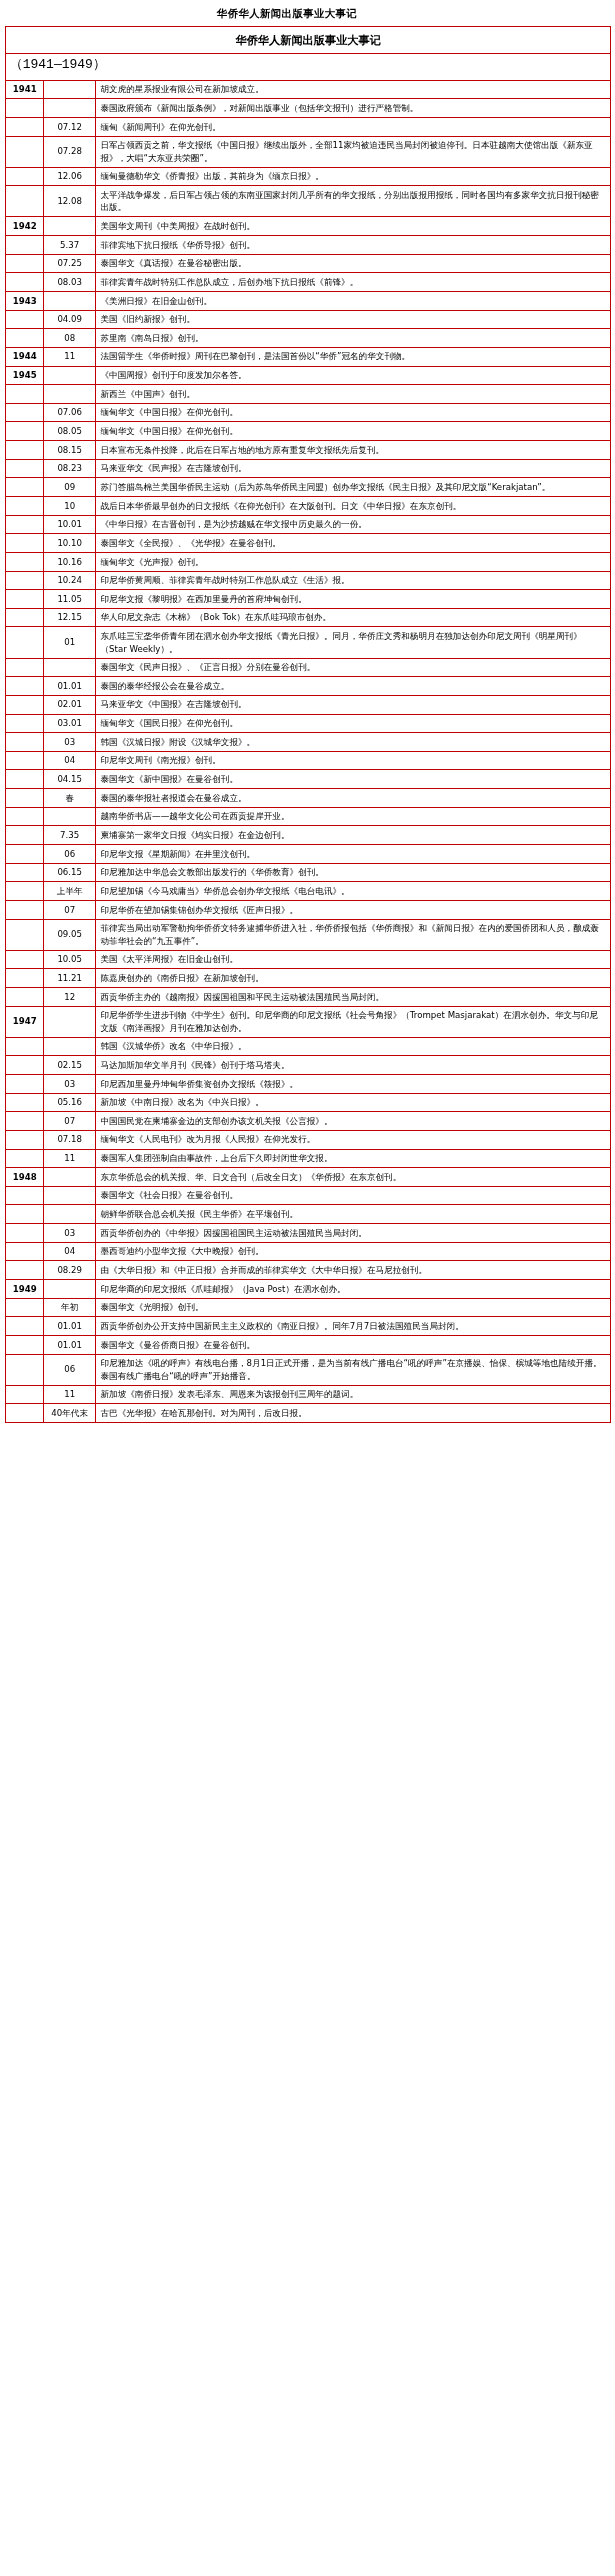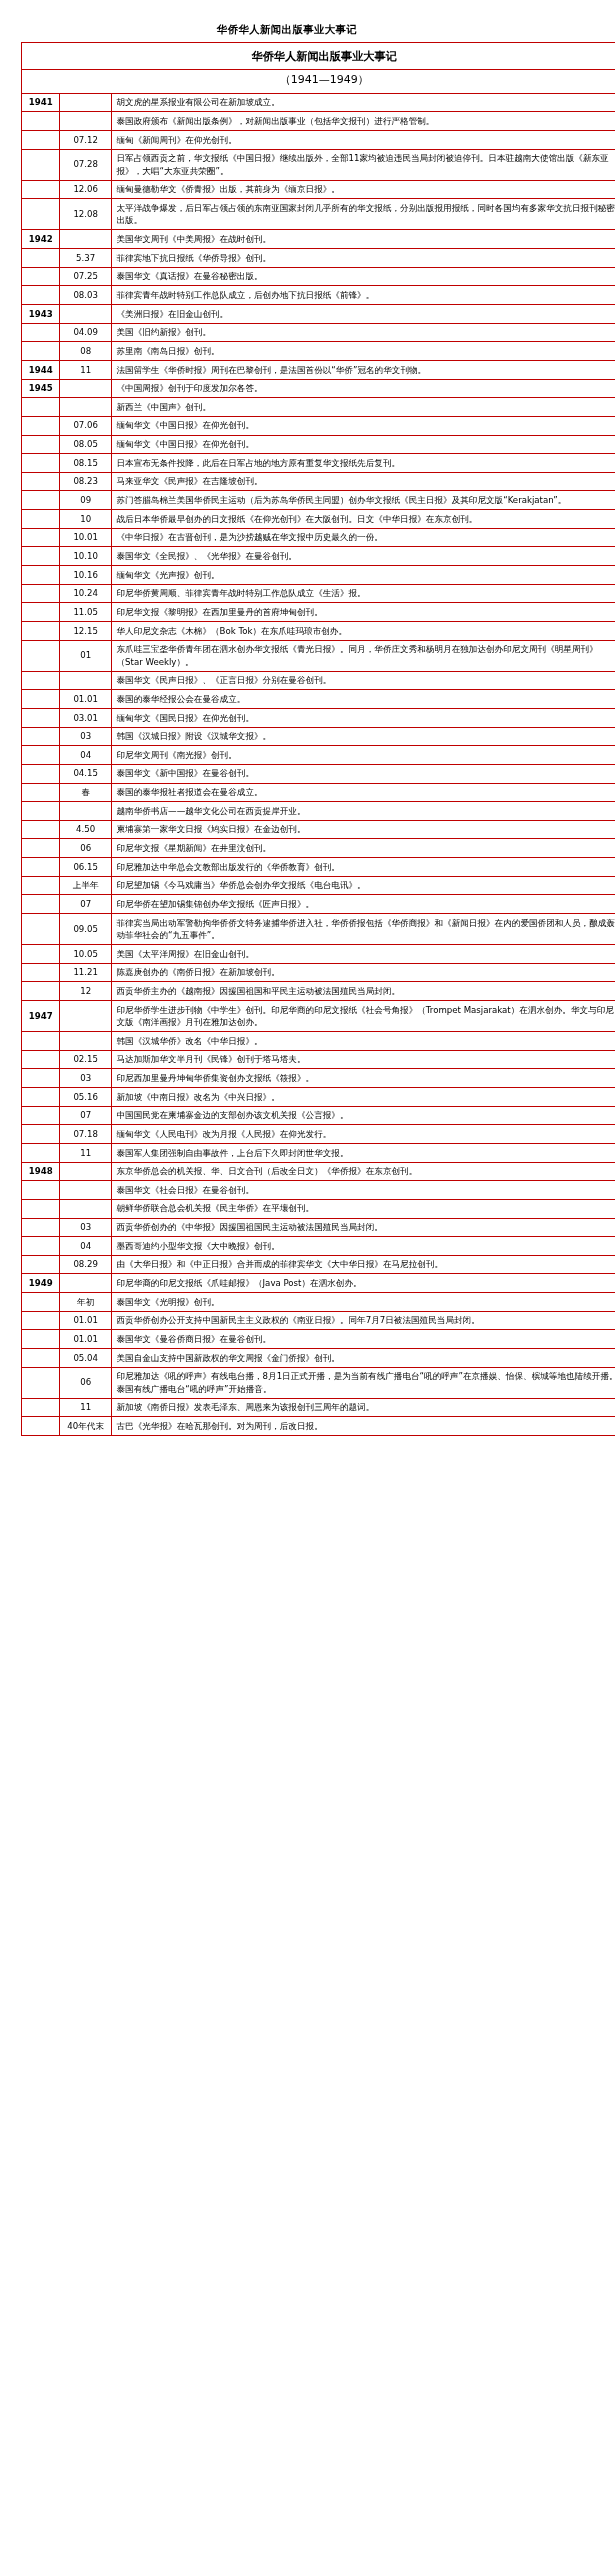--- a/index.html
+++ b/index.html
@@ -8,21 +8,21 @@
     background: #ffffff;
   }
   body {
     width: 616px;
     font-family: "DejaVu Sans", "Liberation Sans", sans-serif;
     color: #000000;
   }
   .page {
     width: 574px;
     box-sizing: border-box;
-    padding: 16px;
+    padding: 0;
   }
   .doc-title {
     text-align: center;
     font-size: 10.4px;
     font-weight: bold;
     color: #000000;
     padding: 7px 0 5.2px 0;
     letter-spacing: 0.4px;
   }
   .table-wrap {
@@ -63,26 +63,26 @@
   }
   tr.title-row td {
     text-align: center;
     font-weight: bold;
     font-size: 11.2px;
     padding: 6px 3.5px 3.5px 3.5px;
     border: 0.9px solid #c00000;
     color: #000000;
   }
   tr.subtitle-row td {
-    text-align: center;
-    font-size: 11px;
+    font-size: 13px;
     padding: 1.7px 3.5px 5.2px 3.5px;
     border: 0.9px solid #c00000;
     border-top: none;
     color: #000000;
+    font-family: Liberation Mono, monospace;
   }
 </style>
 </head>
 <body>
 
 <div class="page">
   <div class="doc-title">华侨华人新闻出版事业大事记</div>
   <div class="table-wrap">
     <table class="main">
       <colgroup>
@@ -247,20 +247,25 @@
             <td class="col-date"></td>
             <td class="col-event">泰国华文《民声日报》、《正言日报》分别在曼谷创刊。</td>
           </tr>
           <tr>
             <td class="col-year"></td>
             <td class="col-date">01.01</td>
             <td class="col-event">泰国的泰华经报公会在曼谷成立。</td>
           </tr>
           <tr>
             <td class="col-year"></td>
+            <td class="col-date">02.01</td>
+            <td class="col-event">马来亚华文《中国报》在吉隆坡创刊。</td>
+          </tr>
+          <tr>
+            <td class="col-year"></td>
             <td class="col-date">03.01</td>
             <td class="col-event">缅甸华文《国民日报》在仰光创刊。</td>
           </tr>
           <tr>
             <td class="col-year"></td>
             <td class="col-date">03</td>
             <td class="col-event">韩国《汉城日报》附设《汉城华文报》。</td>
           </tr>
           <tr>
             <td class="col-year"></td>
@@ -277,21 +282,21 @@
             <td class="col-date">春</td>
             <td class="col-event">泰国的泰华报社者报道会在曼谷成立。</td>
           </tr>
           <tr>
             <td class="col-year"></td>
             <td class="col-date"></td>
             <td class="col-event">越南华侨书店——越华文化公司在西贡提岸开业。</td>
           </tr>
           <tr>
             <td class="col-year"></td>
-            <td class="col-date">4.50</td>
+            <td class="col-date">7.35</td>
             <td class="col-event">柬埔寨第一家华文日报《鸠实日报》在金边创刊。</td>
           </tr>
           <tr>
             <td class="col-year"></td>
             <td class="col-date">06</td>
             <td class="col-event">印尼华文报《星期新闻》在井里汶创刊。</td>
           </tr>
           <tr>
             <td class="col-year"></td>
             <td class="col-date">06.15</td>
@@ -409,25 +414,20 @@
           </tr>
           <tr>
             <td class="col-year"></td>
             <td class="col-date">01.01</td>
             <td class="col-event">西贡华侨创办公开支持中国新民主主义政权的《南亚日报》。同年7月7日被法国殖民当局封闭。</td>
           </tr>
           <tr>
             <td class="col-year"></td>
             <td class="col-date">01.01</td>
             <td class="col-event">泰国华文《曼谷侨商日报》在曼谷创刊。</td>
-          </tr>
-          <tr>
-            <td class="col-year"></td>
-            <td class="col-date">05.04</td>
-            <td class="col-event">美国自金山支持中国新政权的华文周报《金门侨报》创刊。</td>
           </tr>
           <tr>
             <td class="col-year"></td>
             <td class="col-date">06</td>
             <td class="col-event">印尼雅加达《吼的呼声》有线电台播，8月1日正式开播，是为当前有线广播电台“吼的呼声”在京播娱、怡保、槟城等地也陆续开播。泰国有线广播电台“吼的呼声”开始播音。</td>
           </tr>
           <tr>
             <td class="col-year"></td>
             <td class="col-date">11</td>
             <td class="col-event">新加坡《南侨日报》发表毛泽东、周恩来为该报创刊三周年的题词。</td>

